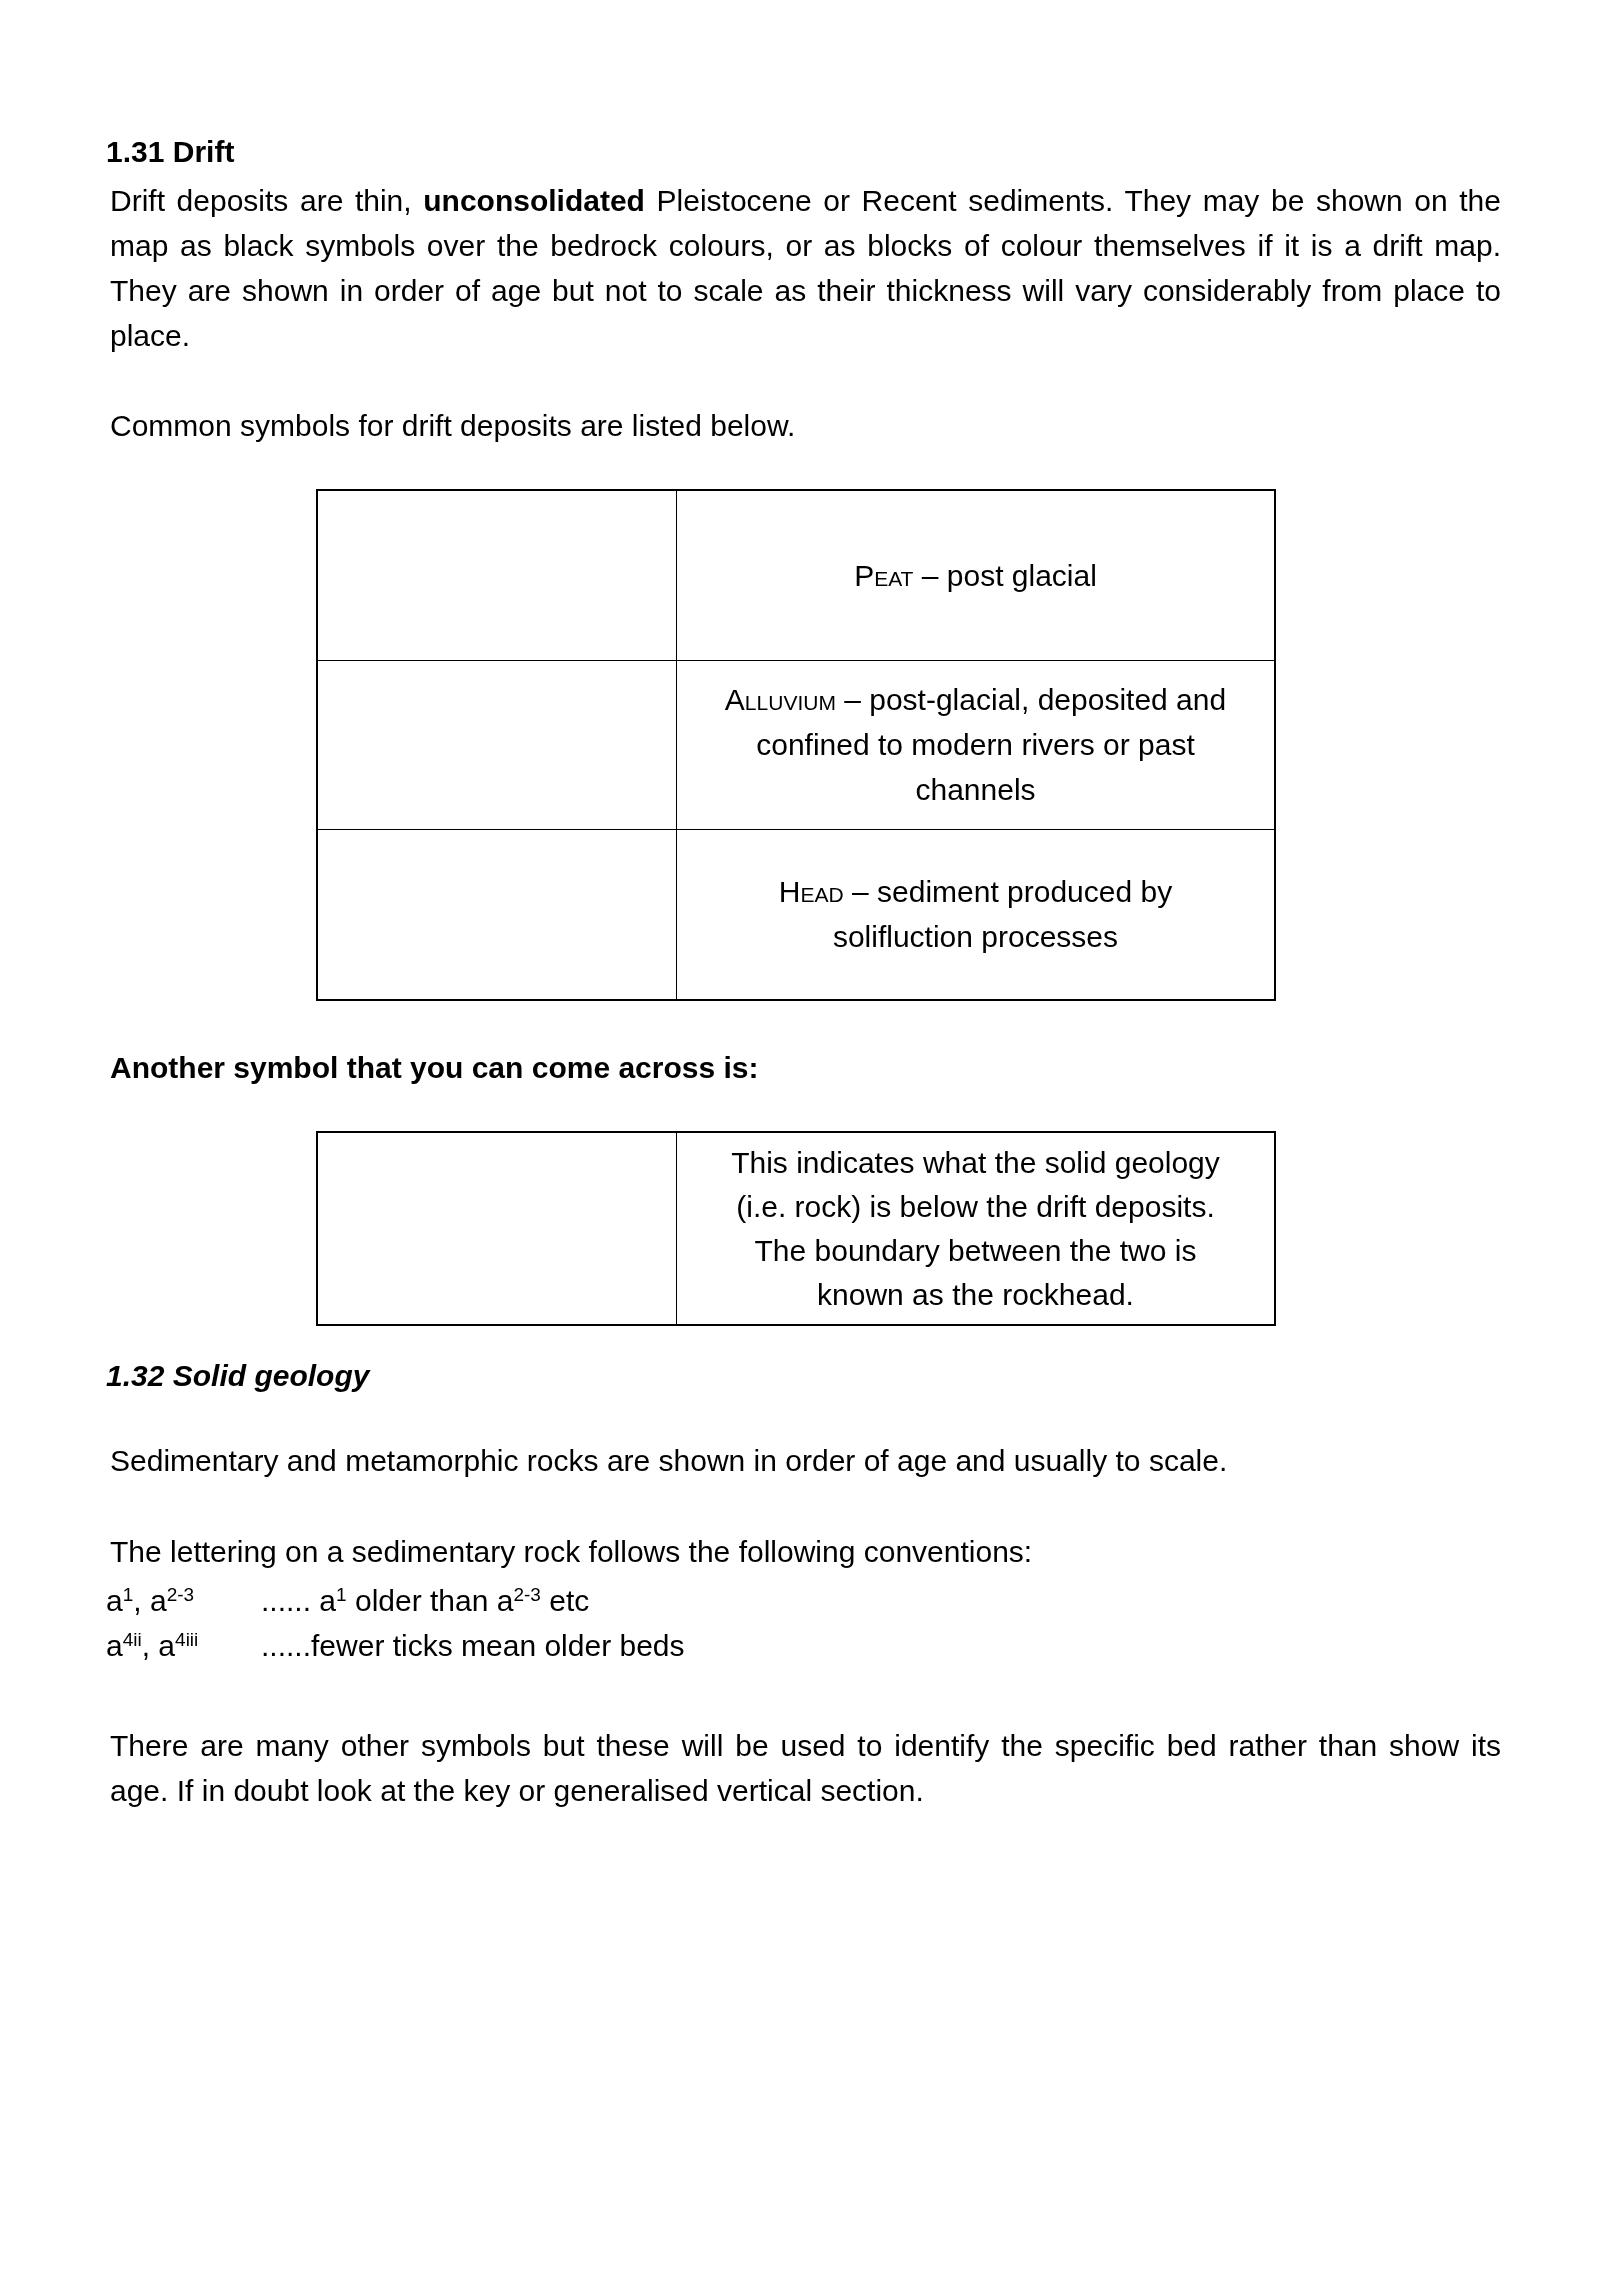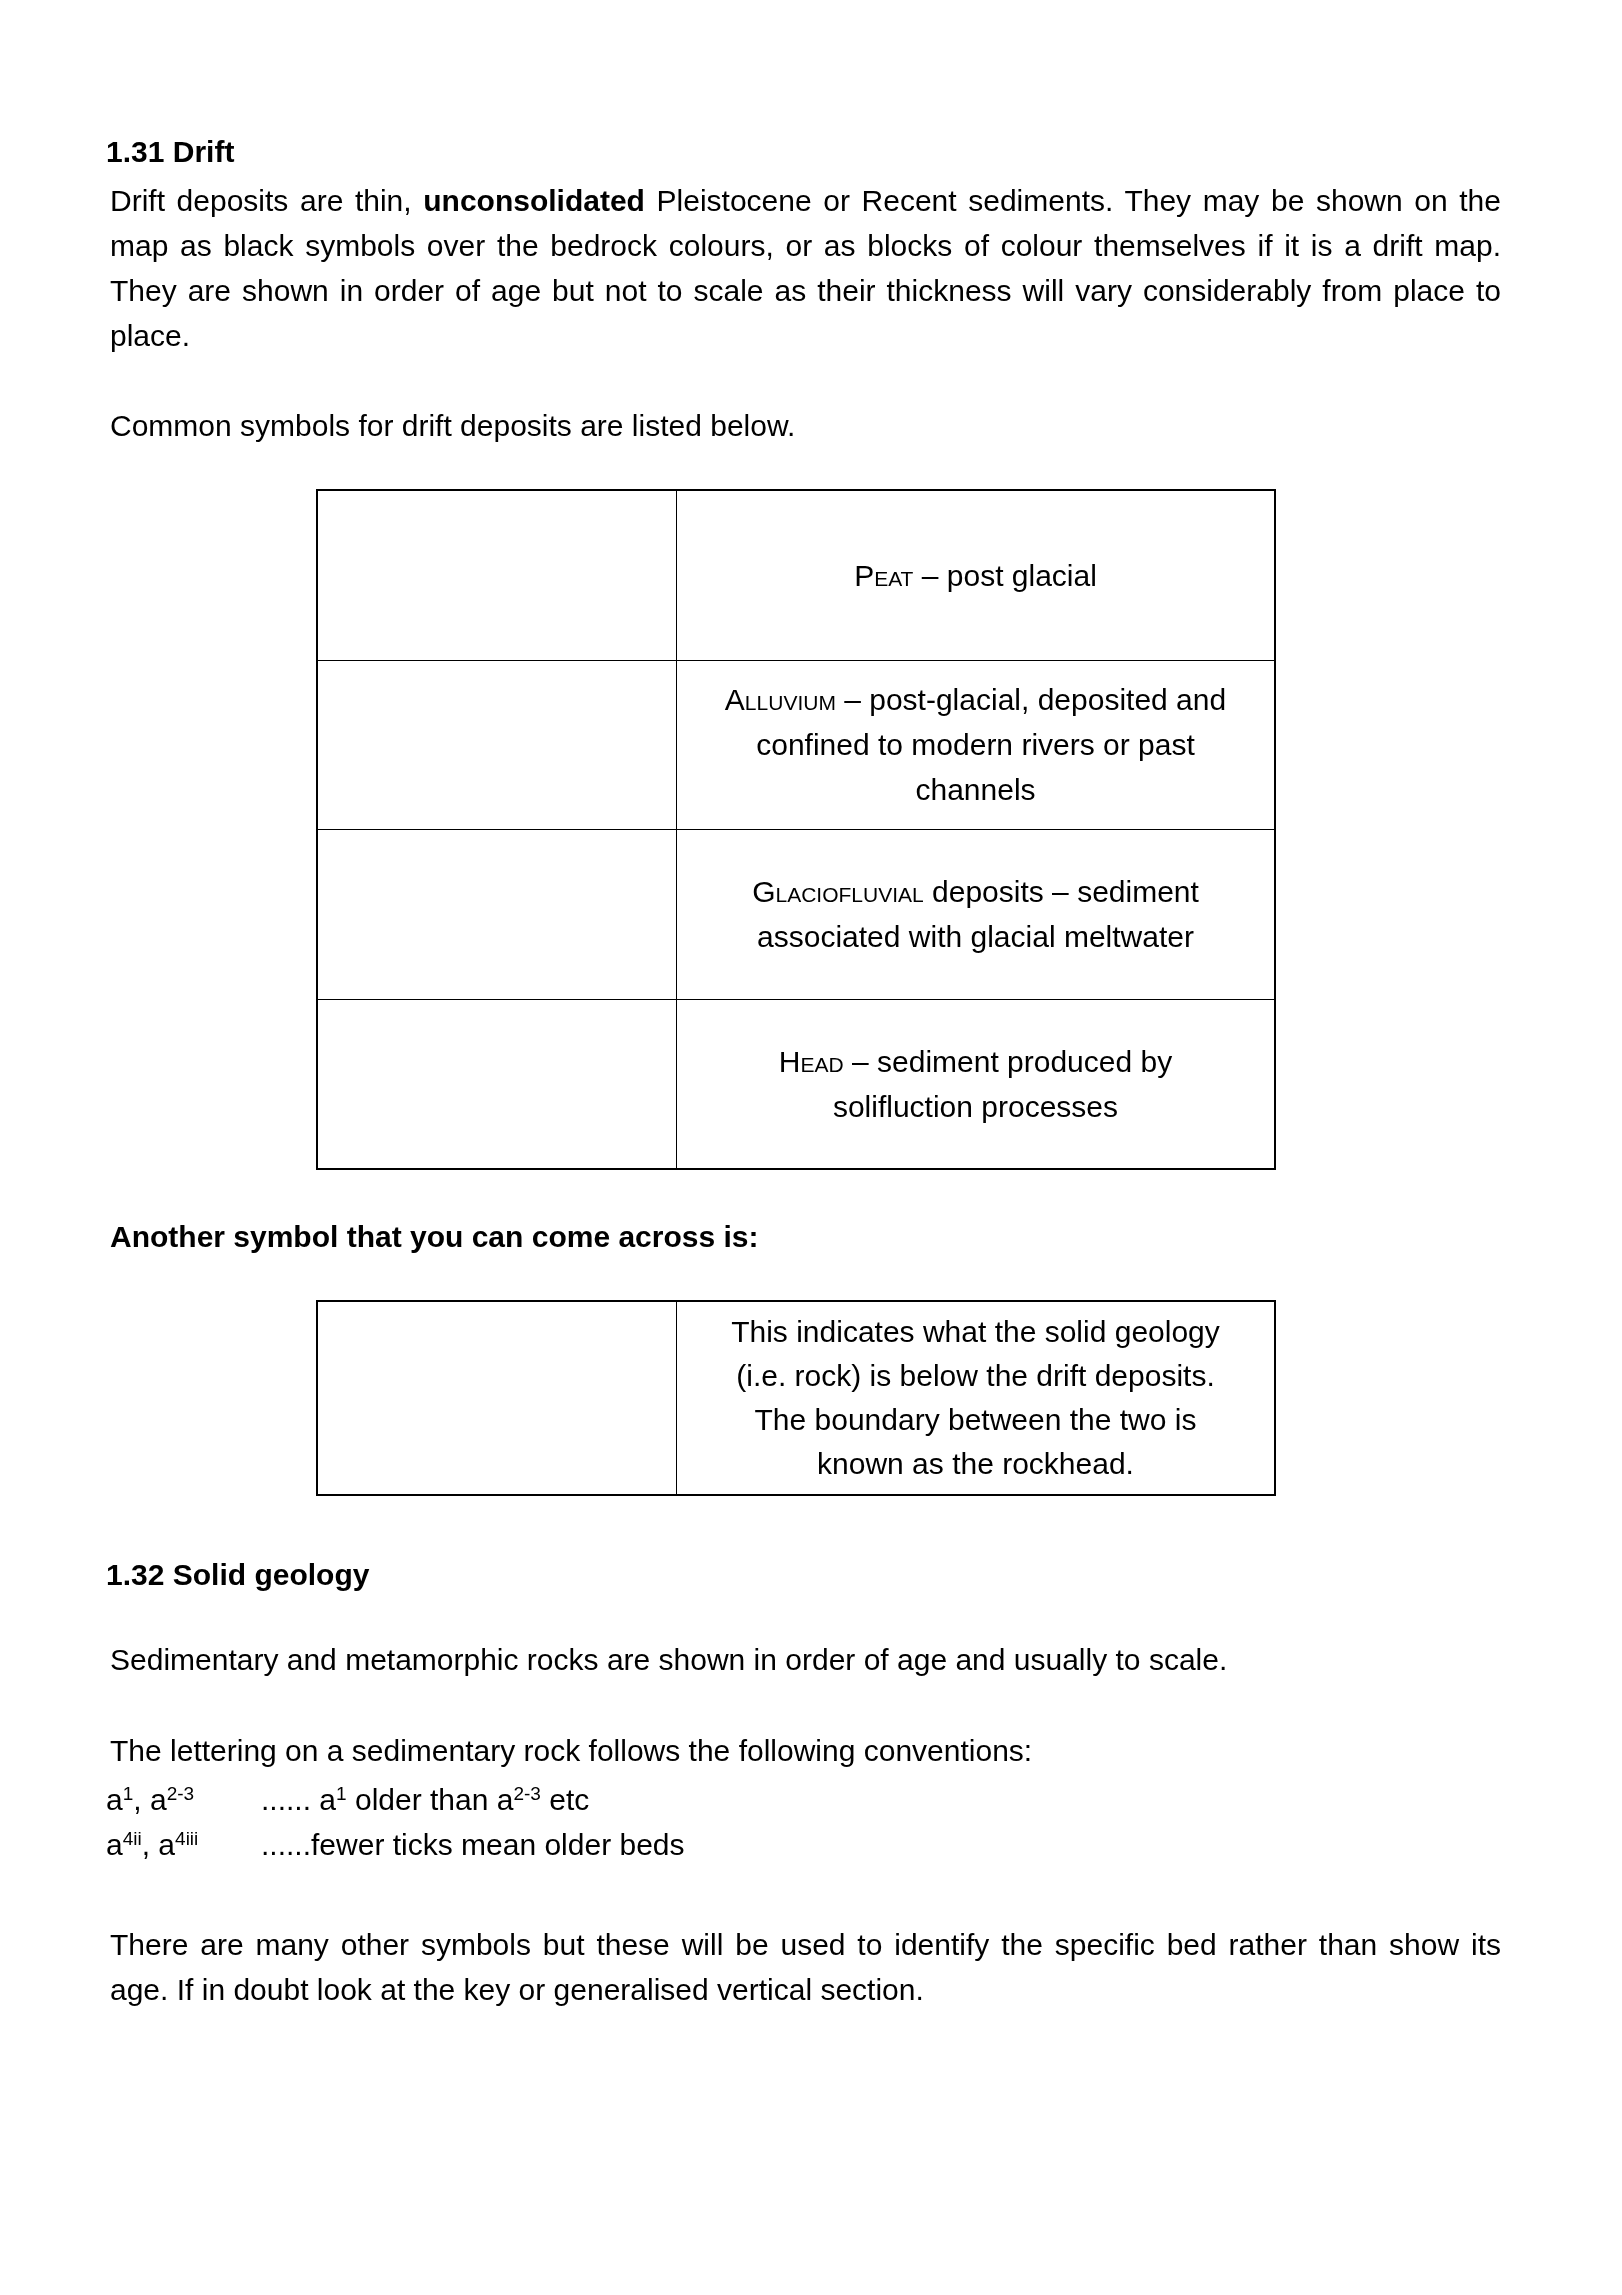--- a/index.html
+++ b/index.html
@@ -8,21 +8,21 @@
     width:1622px; height:2295px;
     font-family:"Liberation Sans", sans-serif;
     color:#000; position:relative; overflow:hidden;
   }
   .page { padding:129px 117px 0 106px; font-size:30px; line-height:45px; }
   h1 { font-size:30px; line-height:45px; font-weight:bold; margin:0; }
   p { margin:4px; }
   .just { text-align:justify; }
   .common { margin-top:45px; }
   .another { margin-top:44px;font-weight:bold; }
-  .h2 { margin-top:56px; }
+  .h2 { margin-top:27px;font-style:italic; }
   .sed { margin-top:40px; }
   .lett { margin-top:46px; }
   .final { margin-top:55px; }
 
   table { border-collapse:collapse; table-layout:fixed; }
   .doc-table { width:960px; margin:41px 0 0 210px; border:2.4px solid #000; }
   .doc-table td { border:1.6px solid #000; }
   td.sym { width:356px; }
   td.desc {
     text-align:center; vertical-align:middle;
@@ -62,28 +62,20 @@
         <td class="sym"></td>
         <td class="desc">
             <div class="cell-line"><span class="sc">Alluvium</span><span> – post-glacial, deposited and</span></div>
             <div class="cell-line">confined to modern rivers or past</div>
             <div class="cell-line">channels</div>
           </td>
       </tr>
       <tr>
         <td class="sym"></td>
         <td class="desc">
-            <div class="cell-line"><span class="sc">Glaciofluvial</span><span> deposits – sediment</span></div>
-            <div class="cell-line">associated with glacial meltwater</div>
-            <div class="cell-line"></div>
-          </td>
-      </tr>
-      <tr>
-        <td class="sym"></td>
-        <td class="desc">
             <div class="cell-line"><span class="sc">Head</span><span> – sediment produced by</span></div>
             <div class="cell-line">solifluction processes</div>
             <div class="cell-line"></div>
           </td>
       </tr>
     </tbody>
   </table>
 
   <p class="another">Another symbol that you can come across is:</p>
 

